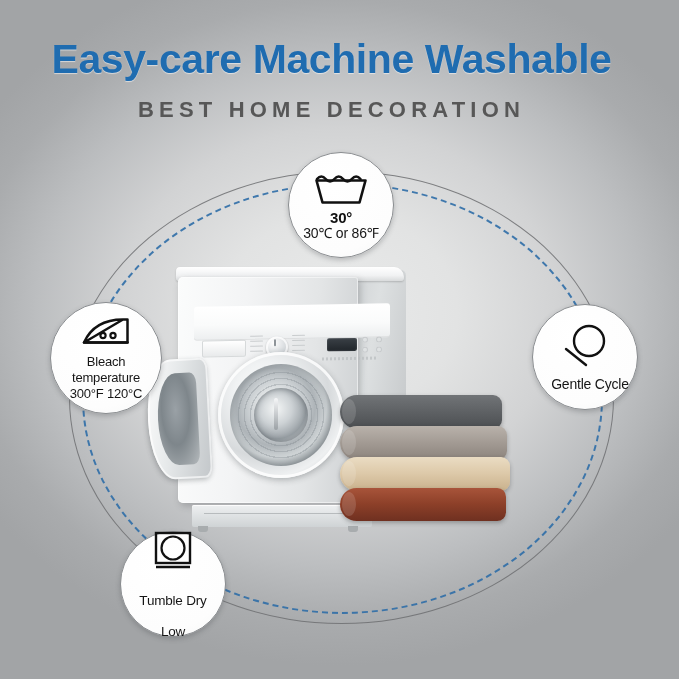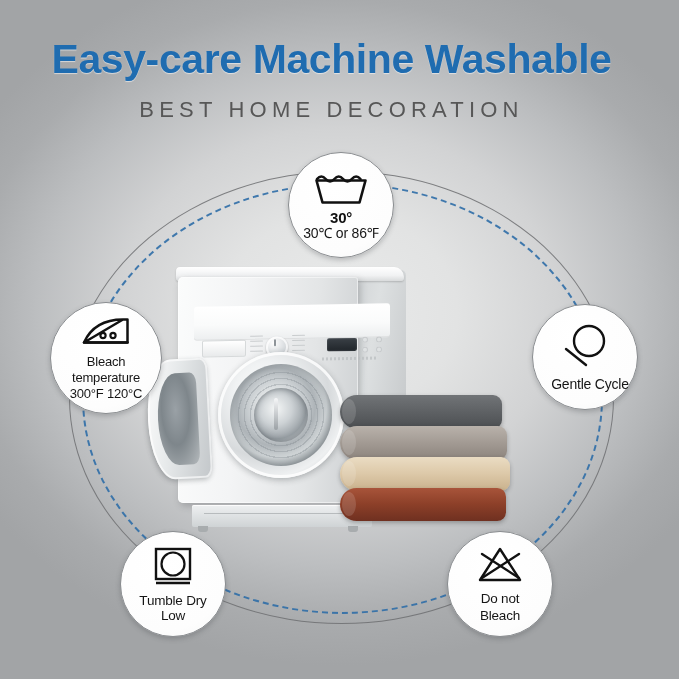--- a/index.html
+++ b/index.html
@@ -16,21 +16,21 @@
   
   #title{
     position:absolute;left:0;right:16px;top:36px;text-align:center;
     font-size:41px;font-weight:bold;color:#1f6cb0;
     letter-spacing:-0.4px;
     text-shadow:0 1px 1px rgba(255,255,255,.55);
     white-space:nowrap;
   }
   #subtitle{
     position:absolute;left:0;right:16px;top:97px;text-align:center;
-    font-size:22px;font-weight:normal;color:#575757;
+    font-size:22px;font-weight:bold;color:#575757;
     letter-spacing:5.2px;white-space:nowrap;
   }
   
   .ring{position:absolute;border-radius:50%;}
   #ring-solid{
     left:69px;top:171px;width:543px;height:451px;
     border:1.6px solid #6d6f71;opacity:.85;
   }
   #ring-dashed{
     left:82px;top:183px;width:517px;height:427px;
@@ -162,21 +162,21 @@
   }
   .badge .cap{font-size:13.5px;line-height:14.5px;font-weight:normal;letter-spacing:-.2px;}
   .ico{display:block;}
   #badge-wash{left:288px;top:152px;width:104px;height:104px;}
   #badge-wash .cap{font-size:14px;margin-top:16px;}
   #badge-iron{left:50px;top:302px;width:110px;height:110px;}
   #badge-iron .cap{font-size:13px;line-height:14px;margin-top:2px;}
   #badge-gentle{left:532px;top:304px;width:104px;height:104px;}
   #badge-gentle .cap{font-size:14px;margin-top:4px;margin-left:10px;}
   #badge-tumble{left:120px;top:531px;width:104px;height:104px;}
-  #badge-tumble .cap{font-size:13.5px;line-height:15px;margin-top:0;}
+  #badge-tumble .cap{font-size:13.5px;line-height:15px;margin-top:16px;}
   #badge-bleach{left:447px;top:531px;width:104px;height:104px;}
   #badge-bleach .cap{font-size:13.5px;line-height:15px;margin-top:2px;}
   .tubtext{
     position:absolute;left:0;right:0;top:17px;text-align:center;
     font-size:15px;font-weight:bold;color:#111;letter-spacing:-.3px;
   }
   .tubwrap{position:relative;width:56px;height:36px;}
 </style>
 </head>
 <body>
@@ -278,25 +278,14 @@
       <svg width="46" height="44" viewBox="0 0 46 44" aria-hidden="true">
         <rect x="6" y="4" width="34" height="30" fill="none" stroke="#111" stroke-width="2.4"></rect>
         <circle cx="23" cy="19" r="11.5" fill="none" stroke="#111" stroke-width="2.2"></circle>
         <line x1="6" y1="38" x2="40" y2="38" stroke="#111" stroke-width="2.4"></line>
       </svg>
     </span>
     <span class="cap">Tumble Dry</span>
     <span class="cap">Low</span>
   </div>
 
-  <div class="badge" id="badge-bleach">
-    <span class="ico">
-      <svg width="50" height="40" viewBox="0 0 50 40" aria-hidden="true">
-        <path d="M25 4 L45 35 H5 Z" fill="none" stroke="#111" stroke-width="2.4" stroke-linejoin="round"></path>
-        <line x1="7" y1="9" x2="44" y2="33" stroke="#111" stroke-width="2.3" stroke-linecap="round"></line>
-        <line x1="44" y1="9" x2="7" y2="33" stroke="#111" stroke-width="2.3" stroke-linecap="round"></line>
-      </svg>
-    </span>
-    <span class="cap">Do not</span>
-    <span class="cap">Bleach</span>
-  </div>
 
 </div>
 
 </body></html>

